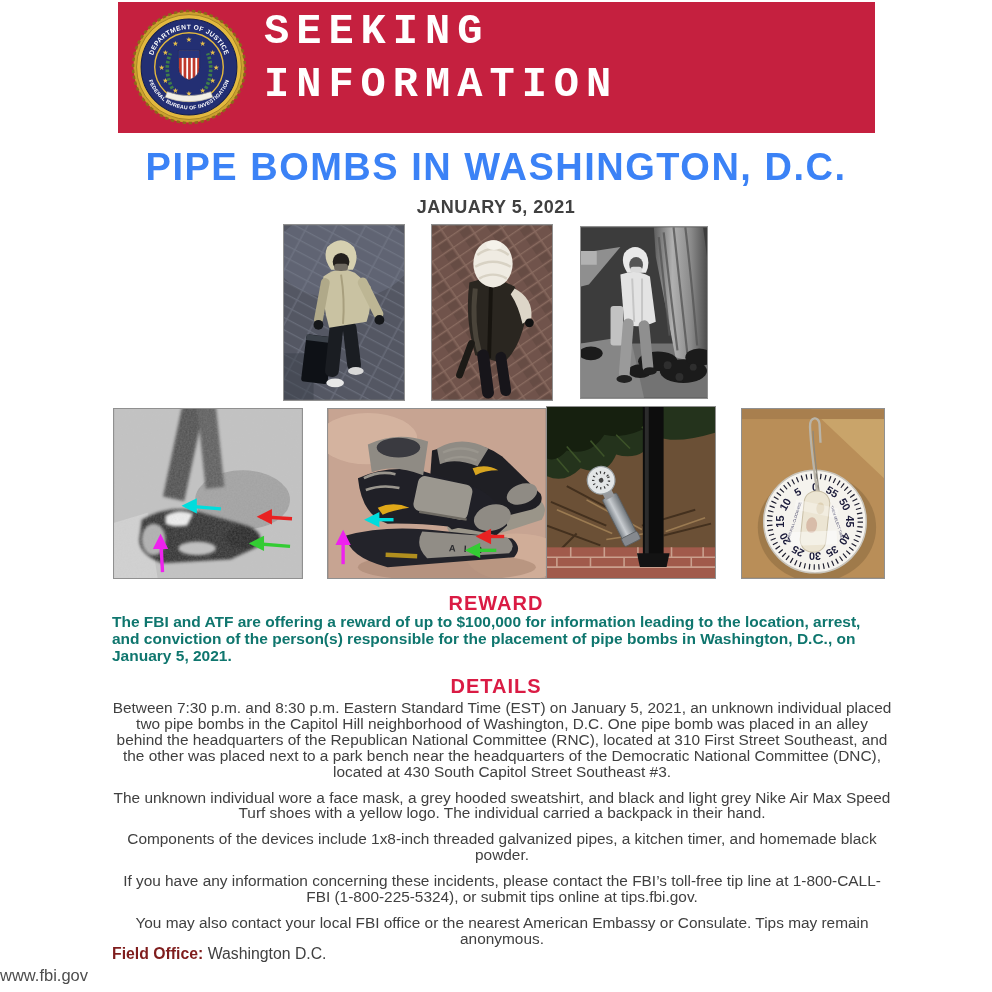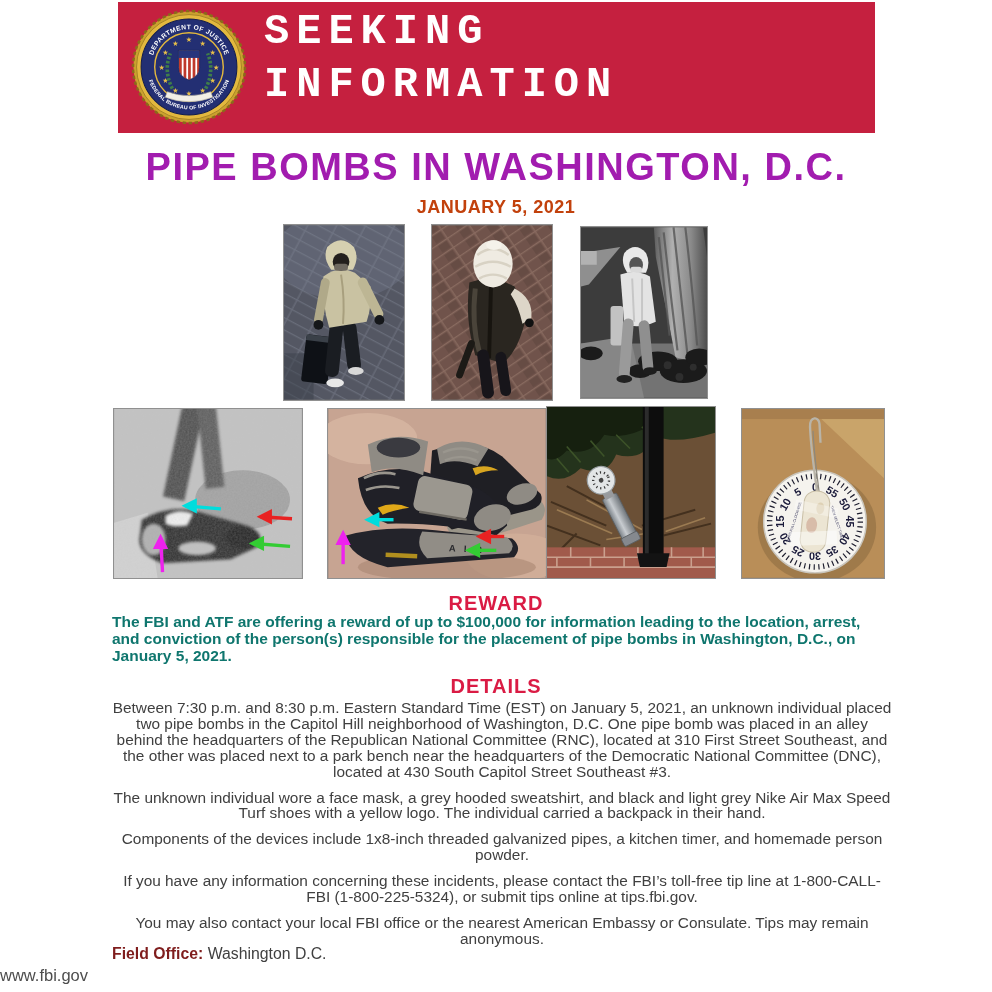--- a/index.html
+++ b/index.html
@@ -7,23 +7,23 @@
           font-family:"Liberation Sans",sans-serif;}
 
   
   .banner{position:absolute;left:118px;top:2px;width:757px;height:131px;background:#c5203f;}
   .seal{position:absolute;left:12px;top:6px;width:118px;height:118px;}
   .banner-text{position:absolute;left:146px;top:4px;color:#ffffff;
                font-family:Liberation Mono, monospace;font-weight:700;
                font-size:42px;line-height:53px;letter-spacing:7px;white-space:nowrap;}
 
   
-  .title{position:absolute;left:0;top:146px;width:992px;text-align:center;color:#a21caf;
+  .title{position:absolute;left:0;top:146px;width:992px;text-align:center;color:#3b82f6;
          font-size:38px;font-weight:700;letter-spacing:1.5px;white-space:nowrap;}
-  .date{position:absolute;left:0;top:197px;width:992px;text-align:center;color:#c2410c;
+  .date{position:absolute;left:0;top:197px;width:992px;text-align:center;color:#404040;
         font-size:18px;font-weight:700;letter-spacing:0.5px;}
 
   
   .photo{position:absolute;border:1px solid #909090;box-sizing:border-box;background:#777;}
   .photo svg{display:block;width:100%;height:100%;}
   .ph1{left:283px;top:224px;width:122px;height:177px;}
   .ph2{left:431px;top:224px;width:122px;height:177px;}
   .ph3{left:580px;top:226px;width:128px;height:173px;}
   .ph4{left:113px;top:408px;width:190px;height:171px;}
   .ph5{left:327px;top:408px;width:220px;height:171px;}
@@ -405,21 +405,21 @@
     </svg>
   </div>
 
   <div class="sec-head reward-head">REWARD</div>
   <div class="reward-text">The FBI and ATF are offering a reward of up to $100,000 for information leading to the location, arrest, and conviction of the person(s) responsible for the placement of pipe bombs in Washington, D.C., on January 5, 2021.</div>
 
   <div class="sec-head details-head">DETAILS</div>
   <div class="details-body">
     <p>Between 7:30 p.m. and 8:30 p.m. Eastern Standard Time (EST) on January 5, 2021, an unknown individual placed two pipe bombs in the Capitol Hill neighborhood of Washington, D.C. One pipe bomb was placed in an alley behind the headquarters of the Republican National Committee (RNC), located at 310 First Street Southeast, and the other was placed next to a park bench near the headquarters of the Democratic National Committee (DNC), located at 430 South Capitol Street Southeast #3.</p>
     <p>The unknown individual wore a face mask, a grey hooded sweatshirt, and black and light grey Nike Air Max Speed Turf shoes with a yellow logo. The individual carried a backpack in their hand.</p>
-    <p>Components of the devices include 1x8-inch threaded galvanized pipes, a kitchen timer, and homemade person powder.</p>
+    <p>Components of the devices include 1x8-inch threaded galvanized pipes, a kitchen timer, and homemade black powder.</p>
     <p>If you have any information concerning these incidents, please contact the FBI’s toll-free tip line at 1-800-CALL-FBI (1-800-225-5324), or submit tips online at tips.fbi.gov.</p>
     <p>You may also contact your local FBI office or the nearest American Embassy or Consulate. Tips may remain anonymous.</p>
   </div>
 
   <div class="field-line">
     <b>Field Office:</b>
     <span>Washington D.C.</span>
   </div>
   <div class="footer">www.fbi.gov</div>
 

